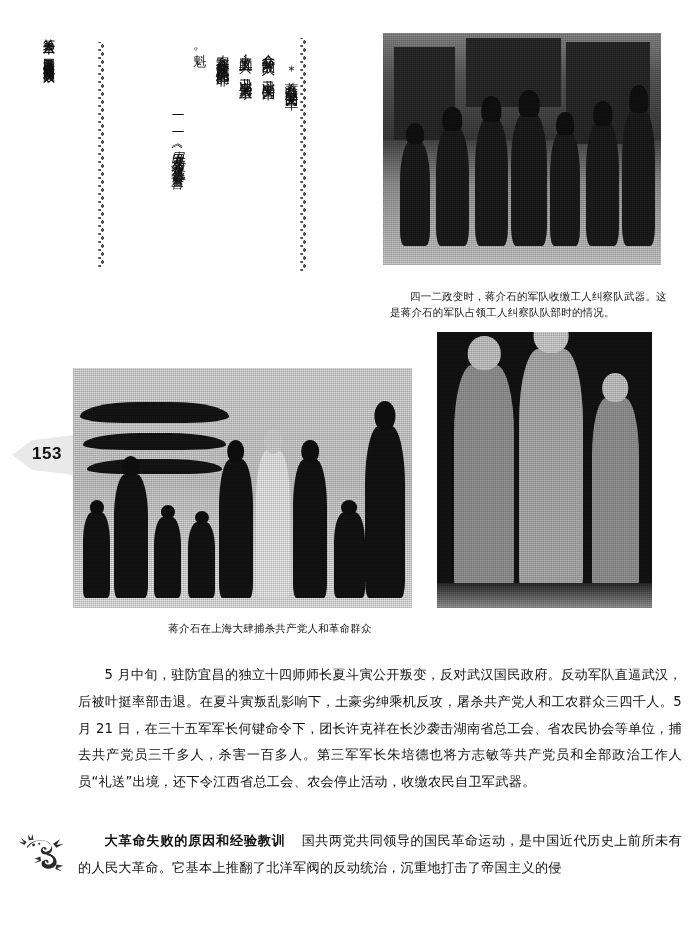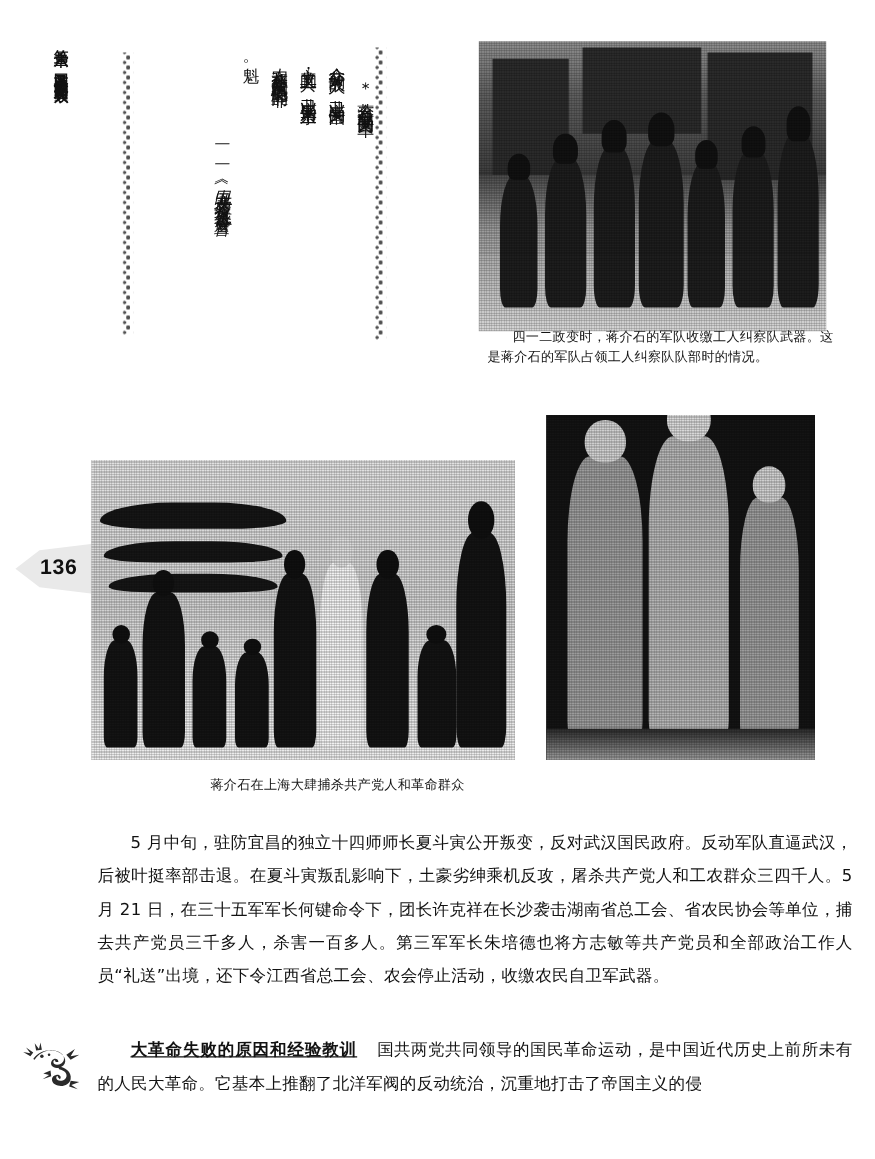--- a/index.html
+++ b/index.html
@@ -190,61 +190,61 @@
 
   
   .caption {
     position: absolute;
     font-family: "DejaVu Sans", sans-serif;
     font-size: 10.5px;
     line-height: 1.55;
     color: #151515;
     letter-spacing: 0.2px;
   }
-  #caption-soldiers { left: 390px; top: 262px; width: 285px; text-indent: 20px; }
+  #caption-soldiers { left: 390px; top: 288px; width: 285px; text-indent: 20px; }
   #caption-arrest   { left: 120px; top: 620px; width: 300px; text-align: center; }
   #caption-martyrs  { left: 440px; top: 620px; width: 235px; text-indent: 30px; }
 
   
   .body-text {
     position: absolute;
     left: 78px;
     width: 604px;
     font-family: "DejaVu Sans", sans-serif;
     font-size: 13.2px;
     line-height: 2.03;
     color: #121212;
     text-align: justify;
     letter-spacing: 0.25px;
   }
   #para-1 { top: 662px; }
   #para-2 { top: 828px; }
   .indent2 { display: inline-block; width: 2em; }
-  .lead-term { font-weight: 700; letter-spacing: 0.6px; text-decoration: underline; }
+  .lead-term { font-weight: 700; letter-spacing: 0.6px; }
   .term-gap { display: inline-block; width: 1.2em; }
 
   
   .dragon {
     position: absolute;
     left: 16px;
     top: 830px;
     width: 58px;
     height: 46px;
   }
 </style>
 </head>
 <body>
 
 <div class="page">
 
   <div class="chapter-head">第六章  国民革命运动的兴起和失败</div>
 
   <div class="page-number-wrap">
     <div class="pennant"></div>
-    <div class="page-number">136</div>
+    <div class="page-number">153</div>
   </div>
 
   <div class="deco-rule left"></div>
   <div class="deco-rule right"></div>
 
   <div class="quote-block">
     <div class="quote-col first"><span>＊</span><span>蒋介石业已变为国民革</span></div>
     <div class="quote-col">命公开的敌人，业已变为帝国</div>
     <div class="quote-col">主义的工具，业已变为屠杀工</div>
     <div class="quote-col">农和革命群众的白色恐怖的罪</div>

